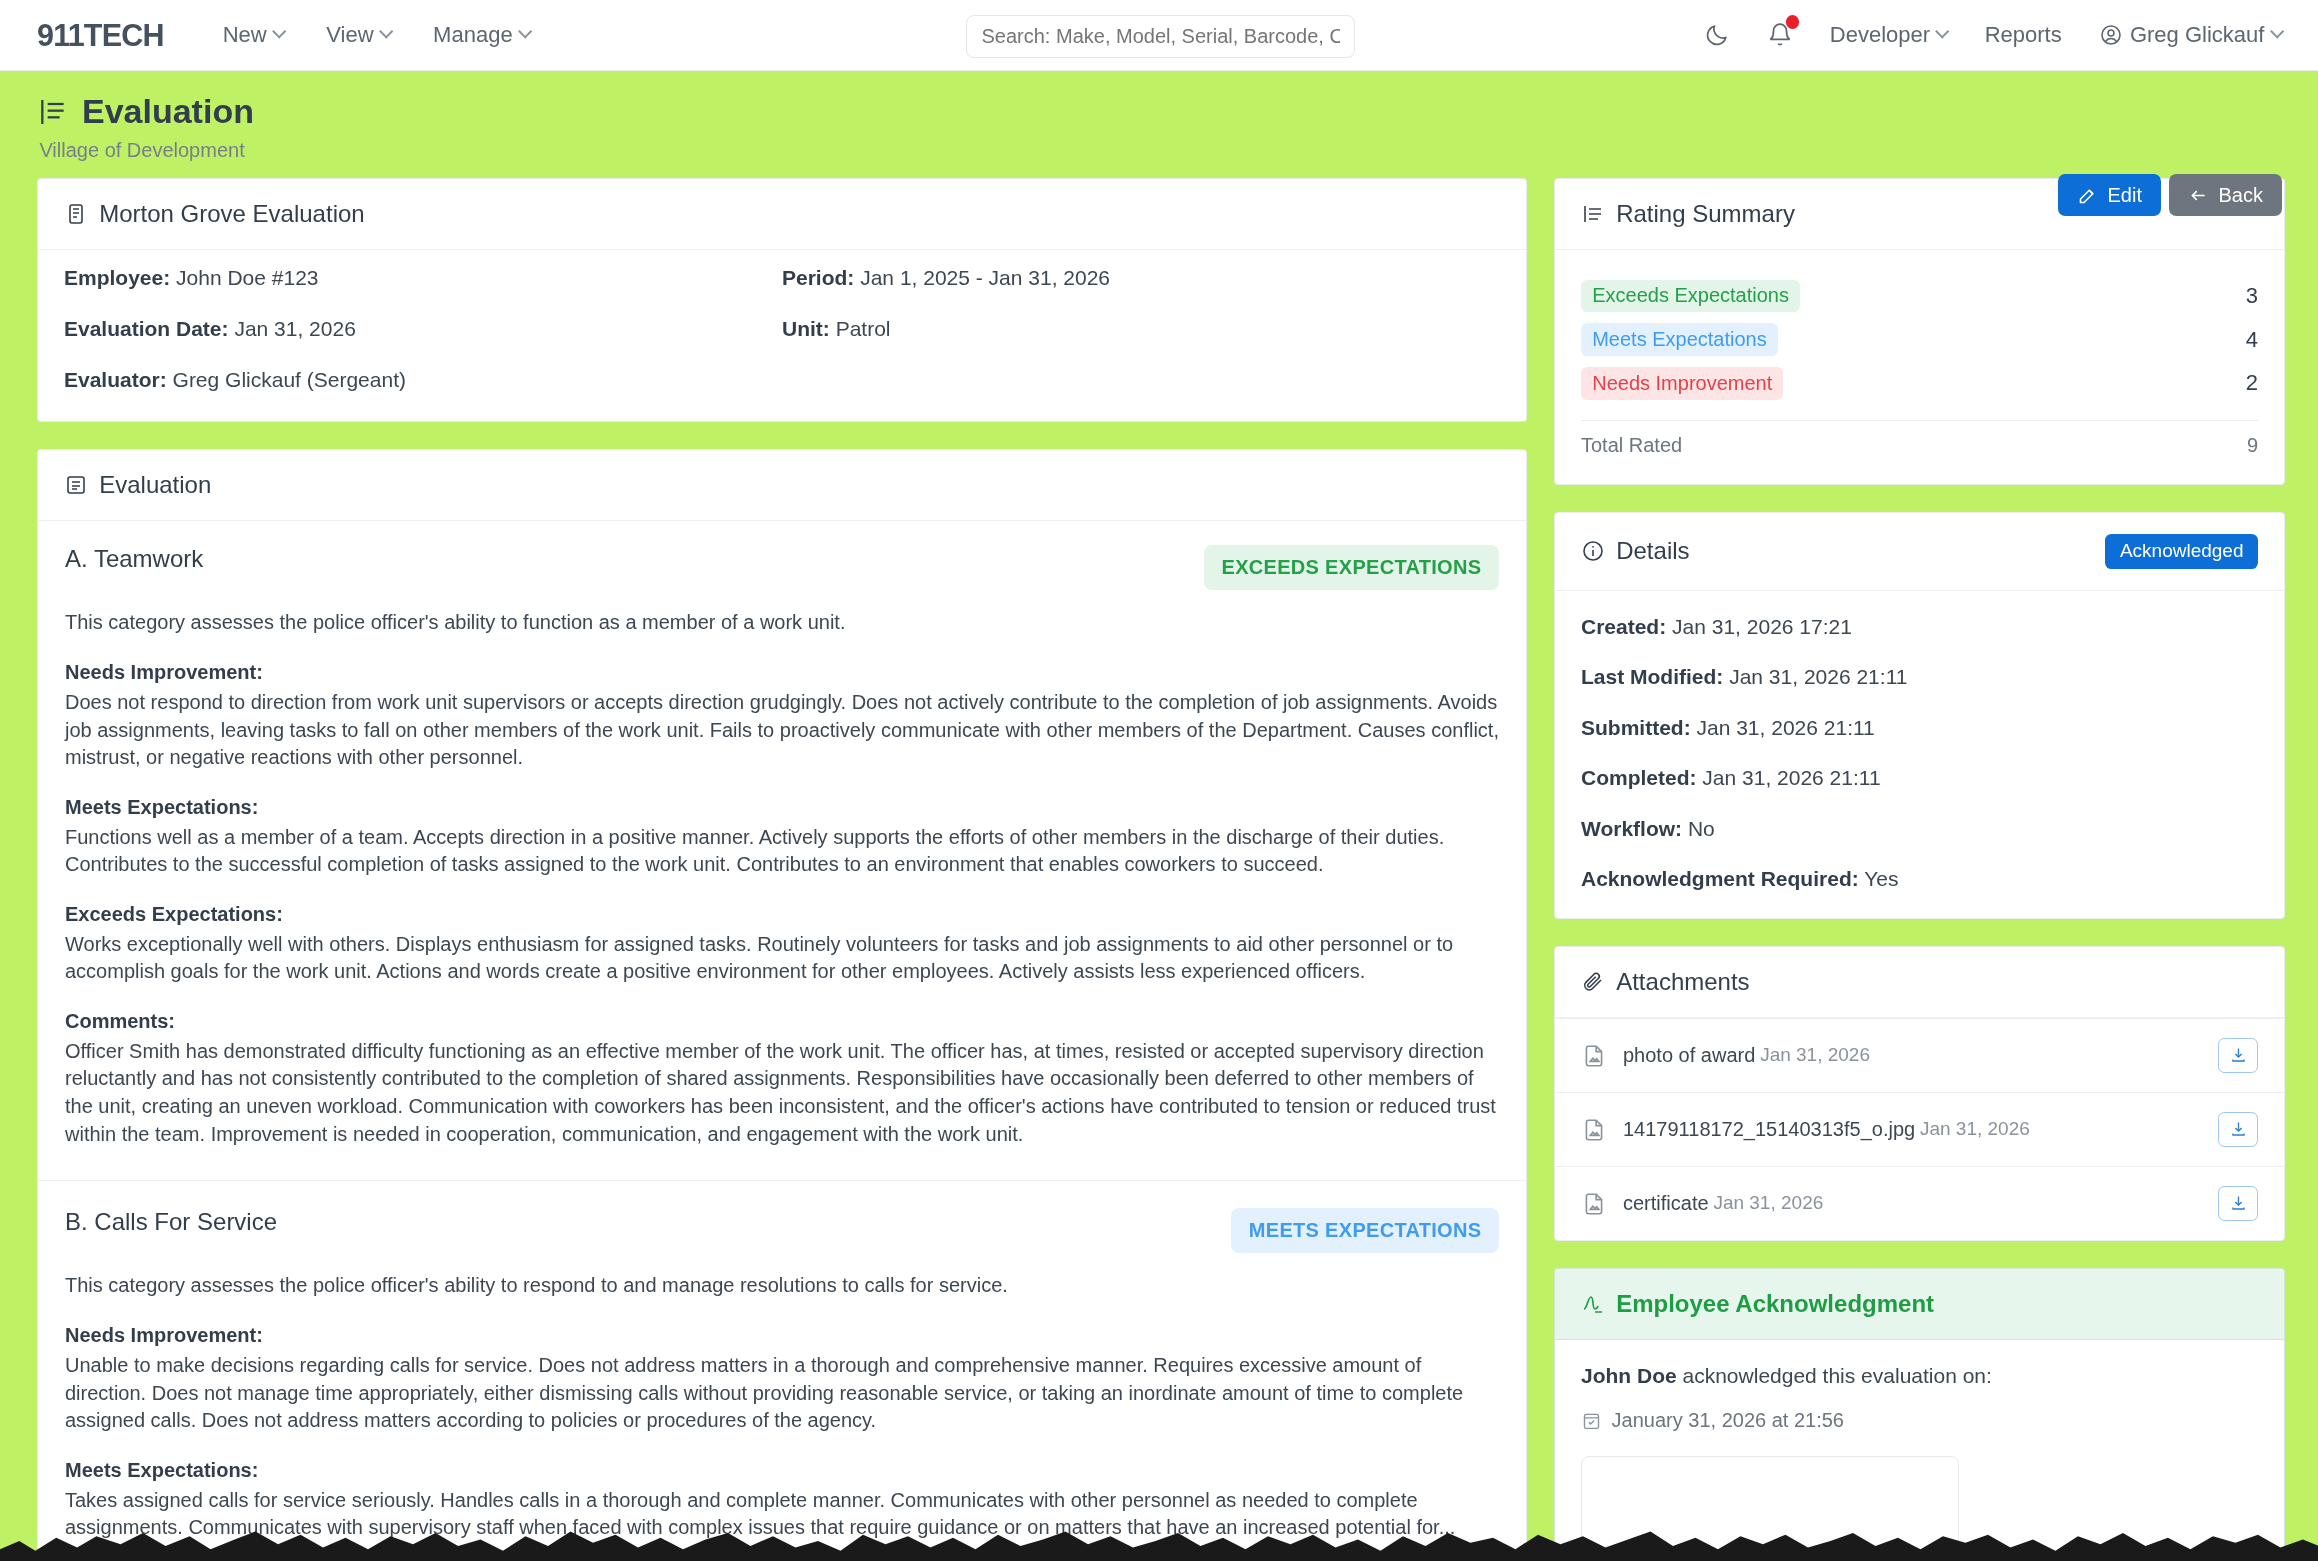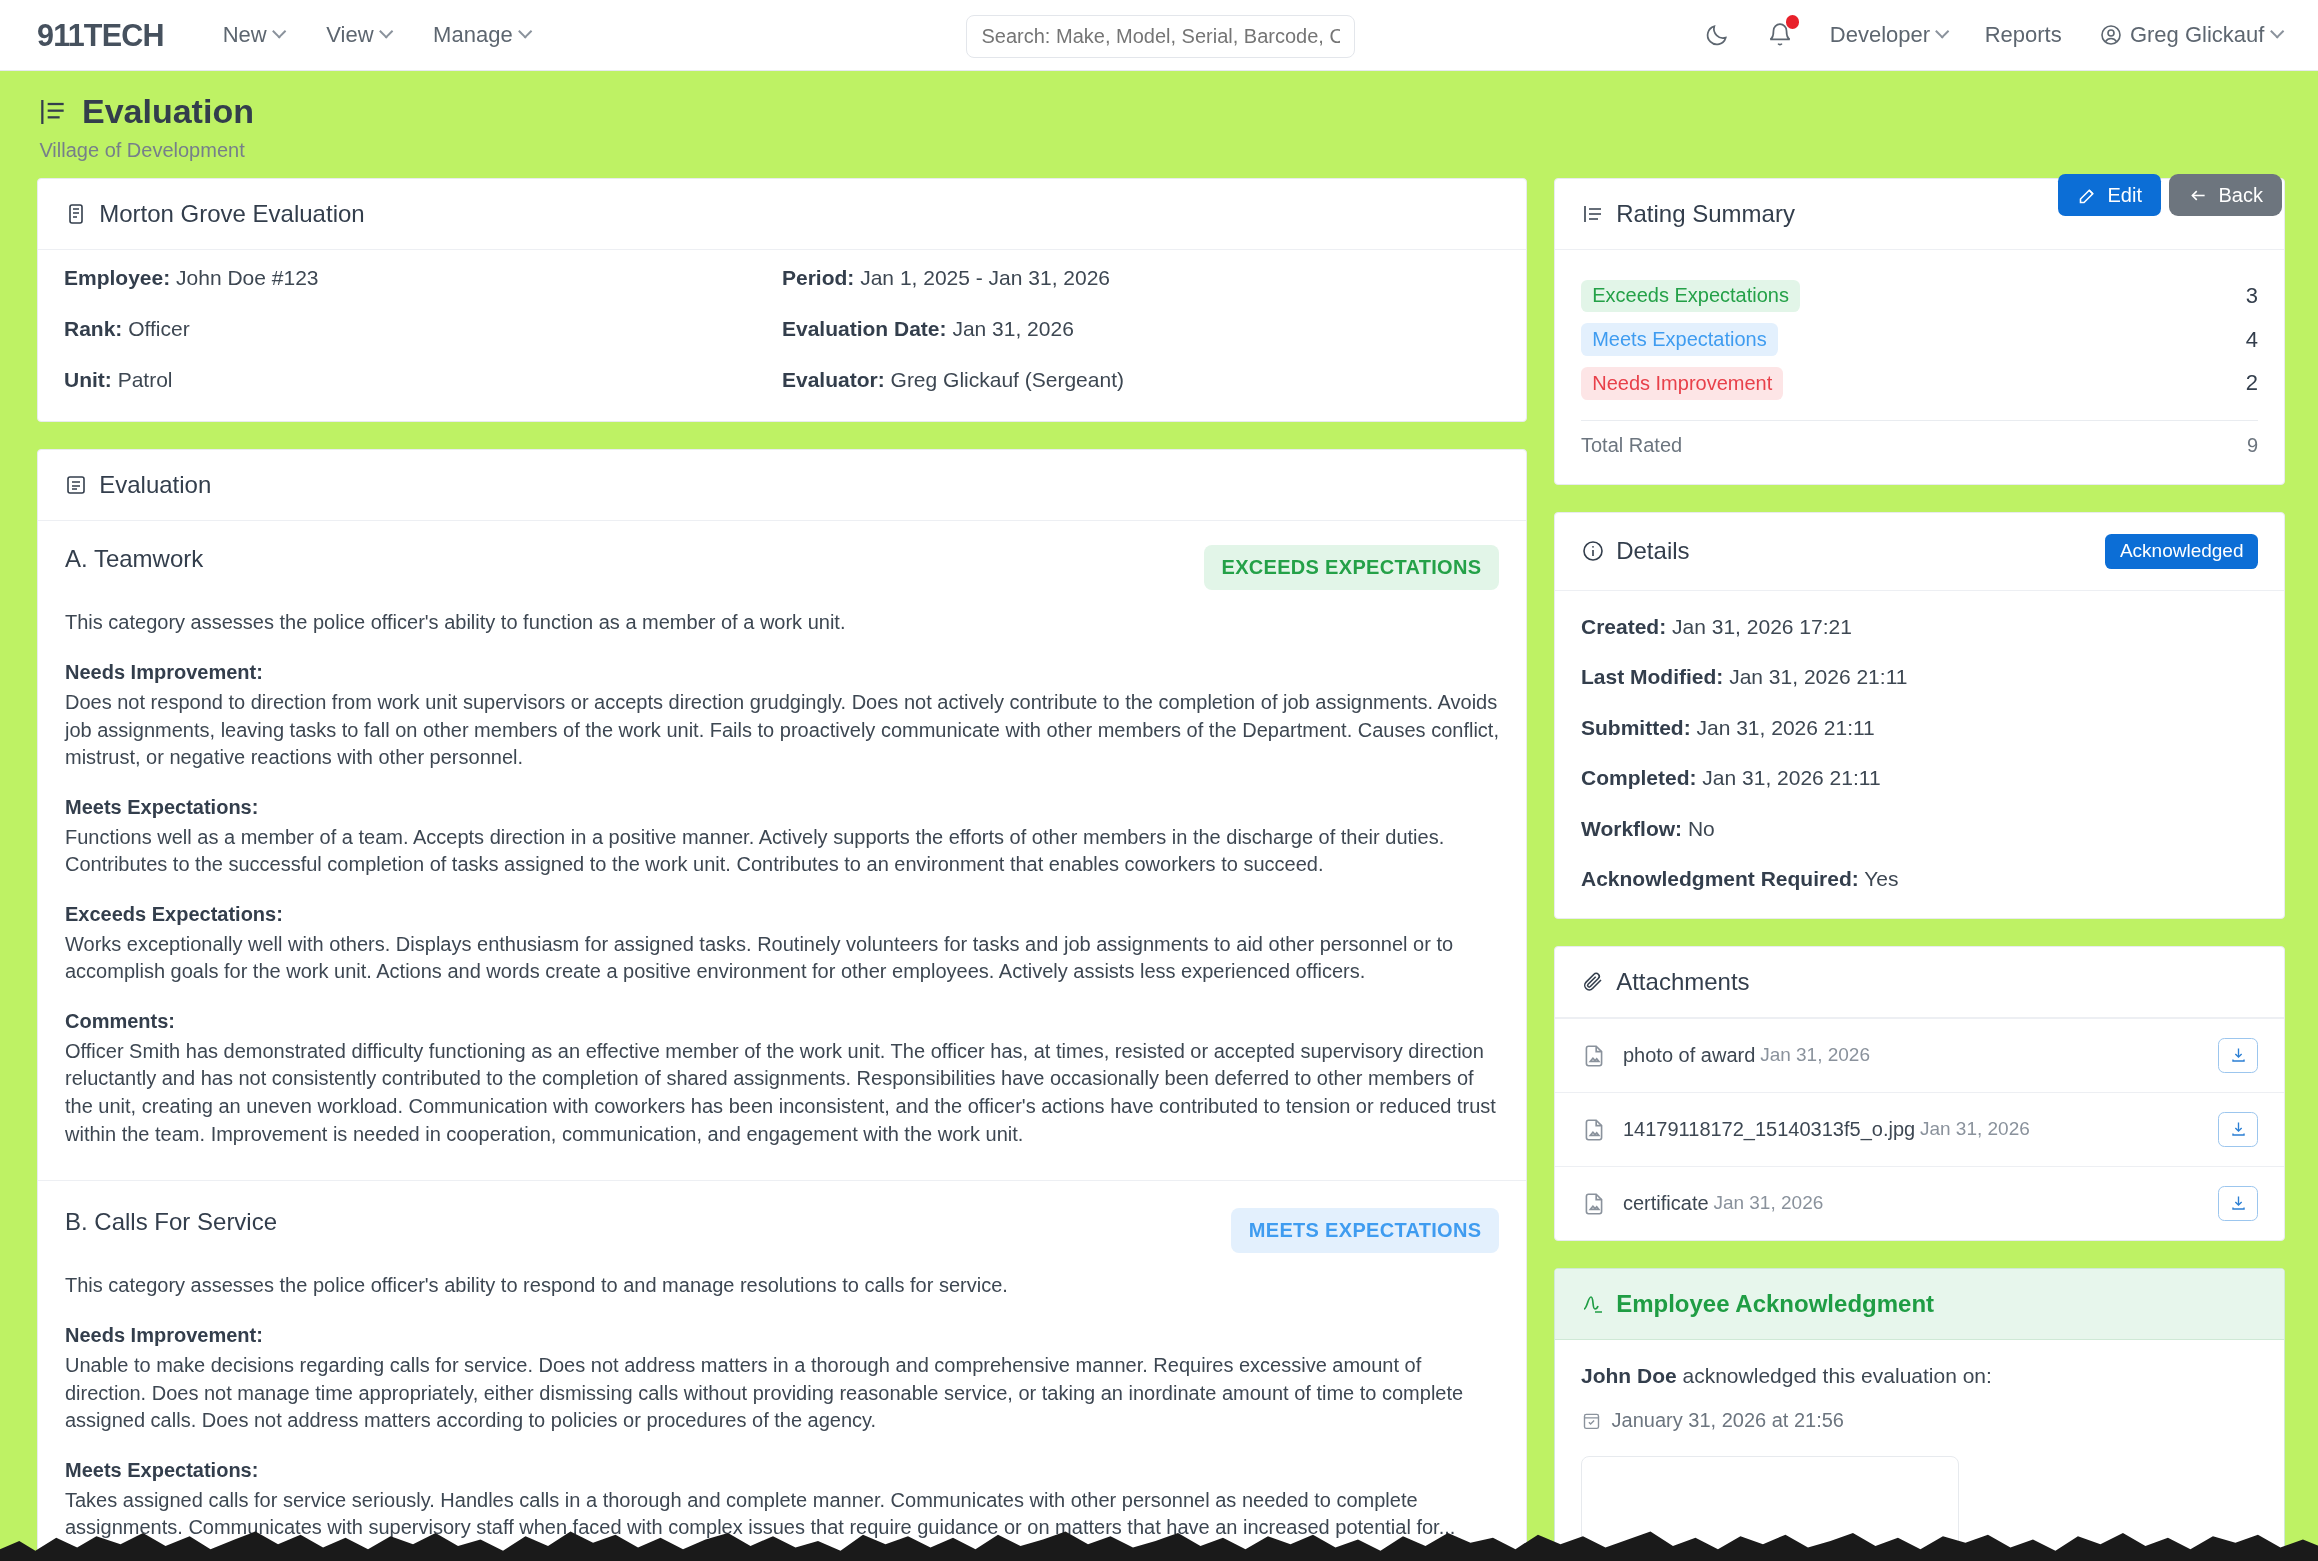--- a/index.html
+++ b/index.html
@@ -32,21 +32,21 @@
   .navlink { font-size: 22px; color: #5d6670; display:flex; align-items:center; gap: 7.2px; cursor:pointer; }
 
   
   .pagehdr { padding: 21px 37px 16px 37px; position: relative; }
   .pagetitle { display:flex; align-items:center; gap: 13px; font-size: 34px; font-weight:700; color:#333e4c; }
   .subtitle { font-size: 20px; color:#767f8a; margin-top: 8px; margin-left: 2.4px; }
   .hdrbtns { position:absolute; right:37px; top:103px; display:flex; gap: 8px; }
   .btn { height:42px; border-radius:7.2px; display:flex; align-items:center; gap:9.6px; padding: 0 19px;
          font-size:20px; color:#fff; cursor:pointer; border:none; font-family:"Liberation Sans",sans-serif; }
   .btn-primary { background:#0c6ed6; }
-  .btn-grey { background:#6d757e;border-radius:9px; }
+  .btn-grey { background:#6d757e; }
 
   
   .content { display:flex; gap: 27px; padding: 0 37px; align-items: flex-start; }
   .col-left { width: 1490px; flex: none; }
   .col-right { width: 731px; flex: none; }
 
   .card { background:#fff; border:0.8px solid #e8ebef; border-radius: 4px; margin-bottom: 27px; overflow:hidden; }
   .card-hdr { padding: 21px 26px; display:flex; align-items:center; border-bottom:0.8px solid #edeff3; }
   .card-hdr-title { display:flex; align-items:center; gap:11.2px; font-size:24px; color:#333e4c; font-weight:400; }
   .card-body { padding: 24px 26px 27px 26px; }
@@ -217,24 +217,20 @@
         <div class="infogrid">
           <div class="inforow">
             <b>Employee:</b>
             <span>John Doe #123</span>
           </div>
           <div class="inforow">
             <b>Period:</b>
             <span>Jan 1, 2025 - Jan 31, 2026</span>
           </div>
           <div class="inforow">
-            <b>Rank:</b>
-            <span>Officer</span>
-          </div>
-          <div class="inforow">
             <b>Evaluation Date:</b>
             <span>Jan 31, 2026</span>
           </div>
           <div class="inforow">
             <b>Unit:</b>
             <span>Patrol</span>
           </div>
           <div class="inforow">
             <b>Evaluator:</b>
             <span>Greg Glickauf (Sergeant)</span>

